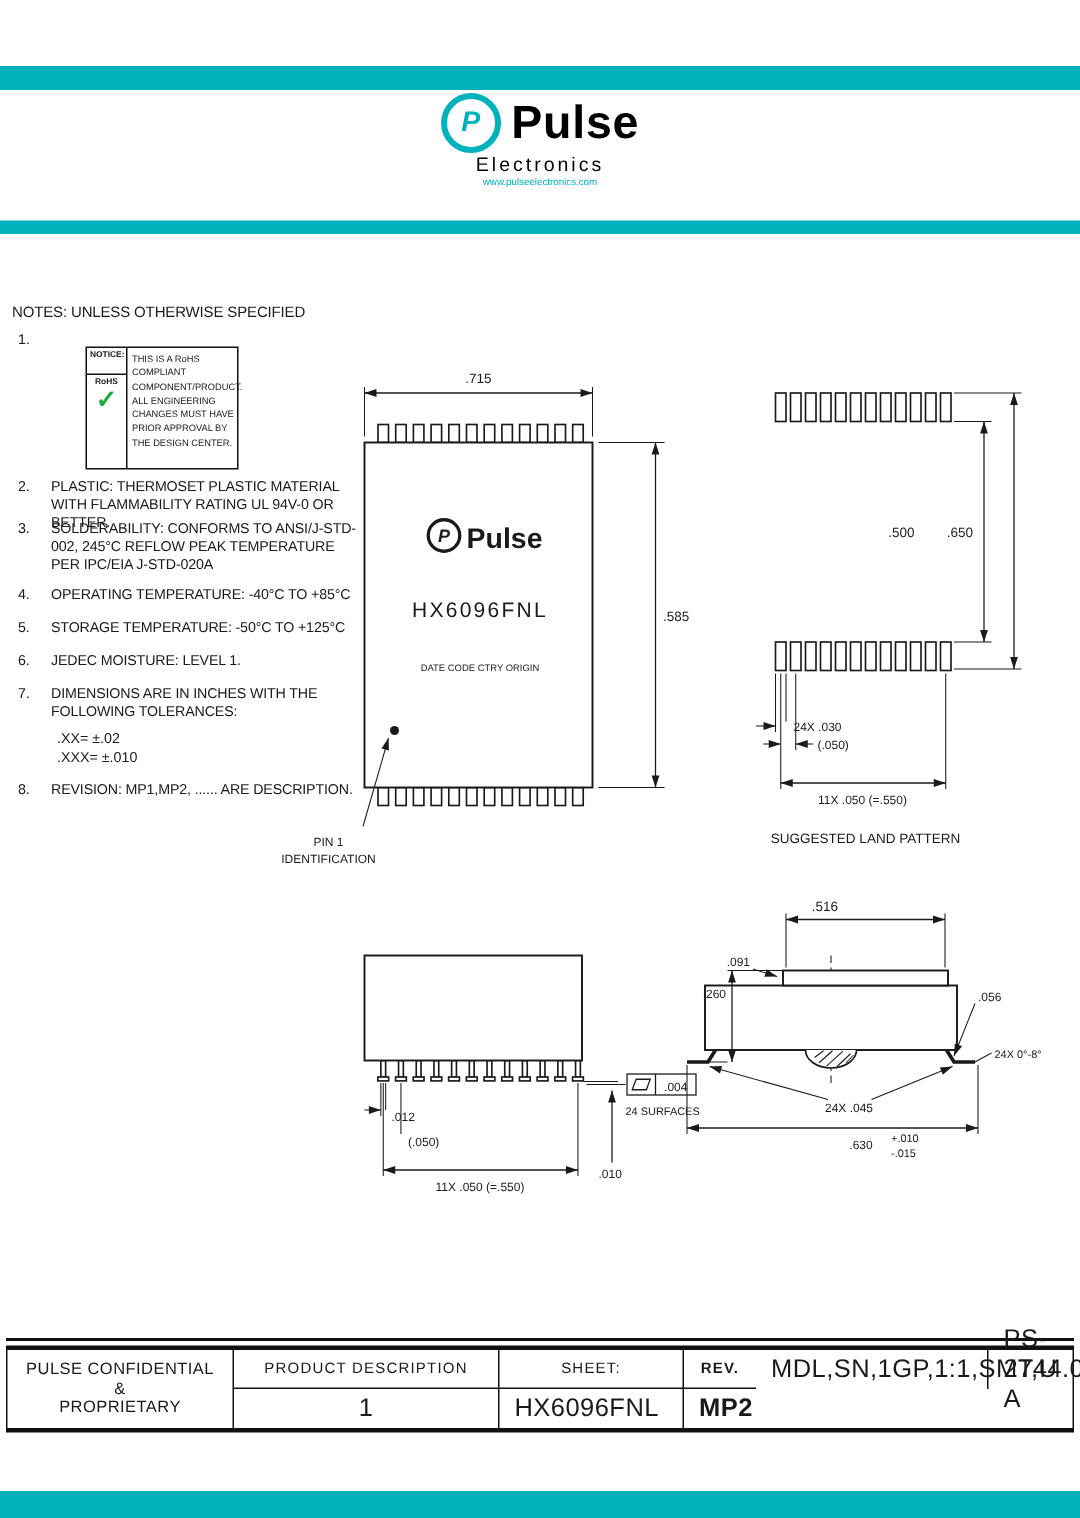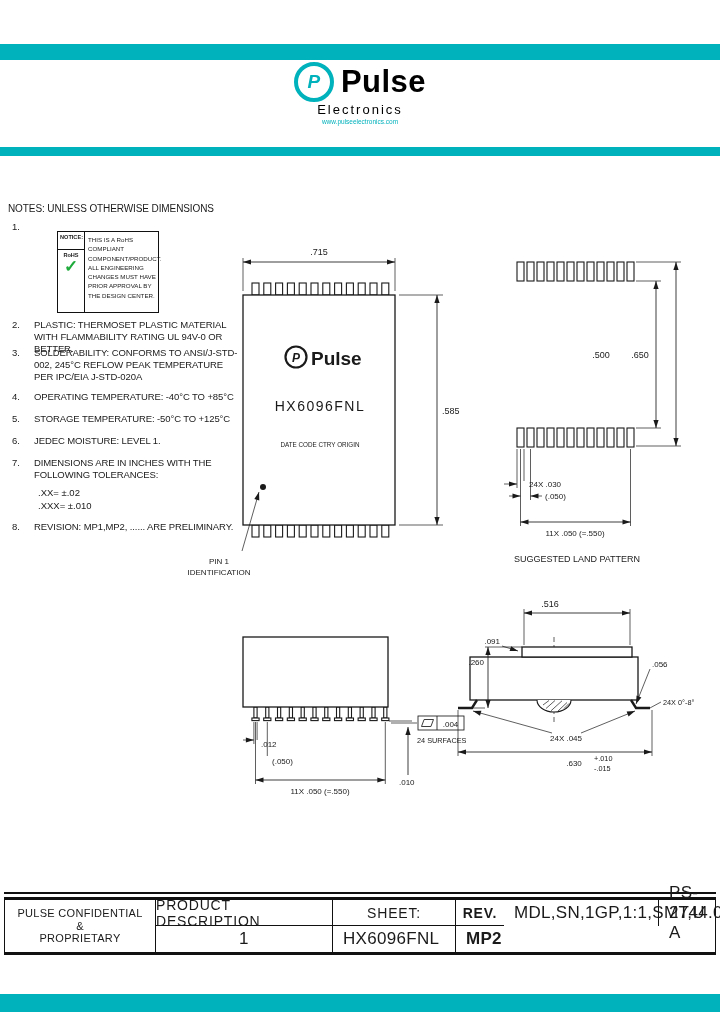--- a/index.html
+++ b/index.html
@@ -48,21 +48,21 @@
   .copy{position:absolute;left:22px;top:868px;font-size:8.8px;letter-spacing:-0.1px;}
   .tb-thin{position:absolute;left:4px;top:892px;width:712px;height:1.5px;background:#111;}
   .tblock{position:absolute;left:4px;top:897px;width:712px;height:58px;border-top:3px solid #111;
           border-bottom:3px solid #111;border-left:1.4px solid #111;border-right:1.4px solid #111;
           display:grid;grid-template-columns:151px 177px 123px 48px 155px 1fr;grid-template-rows:26px 1fr;
           box-sizing:border-box;}
   .tb-cell{border-right:1.4px solid #111;display:flex;align-items:center;}
   .tb-cell.lastcol{border-right:none;font-weight:bold;}
   .tb-conf{grid-row:1/3;flex-direction:column;justify-content:center;text-align:center;
            font-size:11px;line-height:1.18;letter-spacing:0.3px;}
-  .tb-h{border-bottom:1.4px solid #111;justify-content:center;font-size:14px;letter-spacing:0.8px;}
+  .tb-h{border-bottom:1.4px solid #111;justify-content:center;font-size:10px;letter-spacing:0.8px;}
   .tb-v{font-size:17px;padding-left:10px;letter-spacing:0.3px;}
   .tb-v.cen{justify-content:center;padding-left:0;}
 </style>
 </head>
 <body>
 
 <div class="page">
 
   <div class="bar bar1"></div>
 
@@ -70,21 +70,21 @@
     <div class="logo-row">
       <span class="logo-circ">P</span>
       <span class="logo-name">Pulse</span>
     </div>
     <div class="logo-sub">Electronics</div>
     <div class="logo-url">www.pulseelectronics.com</div>
   </div>
 
   <div class="bar bar2"></div>
 
-  <div class="ntitle">NOTES: UNLESS OTHERWISE DIMENSIONS</div>
+  <div class="ntitle">NOTES: UNLESS OTHERWISE SPECIFIED</div>
   <div class="n1">1.</div>
 
   <div class="notice">
     <div class="notice-l">
       <div class="notice-cell">NOTICE:</div>
       <div class="rohs-cell">
         <div>RoHS</div>
         <div class="rohs-check">✓</div>
       </div>
     </div>
@@ -112,21 +112,21 @@
     <span class="tx">JEDEC MOISTURE: LEVEL 1.</span>
   </div>
   <div class="note" style="top:457px">
     <span class="n">7.</span>
     <span class="tx">DIMENSIONS ARE IN INCHES WITH THE FOLLOWING TOLERANCES:</span>
   </div>
   <div class="tol" style="top:487px">.XX= ±.02</div>
   <div class="tol" style="top:500px">.XXX= ±.010</div>
   <div class="note" style="top:521px">
     <span class="n">8.</span>
-    <span class="tx">REVISION: MP1,MP2, ...... ARE PRELIMINARY.</span>
+    <span class="tx">REVISION: MP1,MP2, ...... ARE DESCRIPTION.</span>
   </div>
 
   <svg class="drawing" width="720" height="670" viewBox="0 0 720 670">
     <defs>
       <marker id="ae" markerWidth="9" markerHeight="7" refX="8.5" refY="3" orient="auto" markerUnits="userSpaceOnUse">
         <path d="M0.5,0.4 L8.5,3 L0.5,5.6 Z" fill="#1a1a1a"></path>
       </marker>
       <marker id="as" markerWidth="9" markerHeight="7" refX="0.5" refY="3" orient="auto" markerUnits="userSpaceOnUse">
         <path d="M8.5,0.4 L0.5,3 L8.5,5.6 Z" fill="#1a1a1a"></path>
       </marker>

